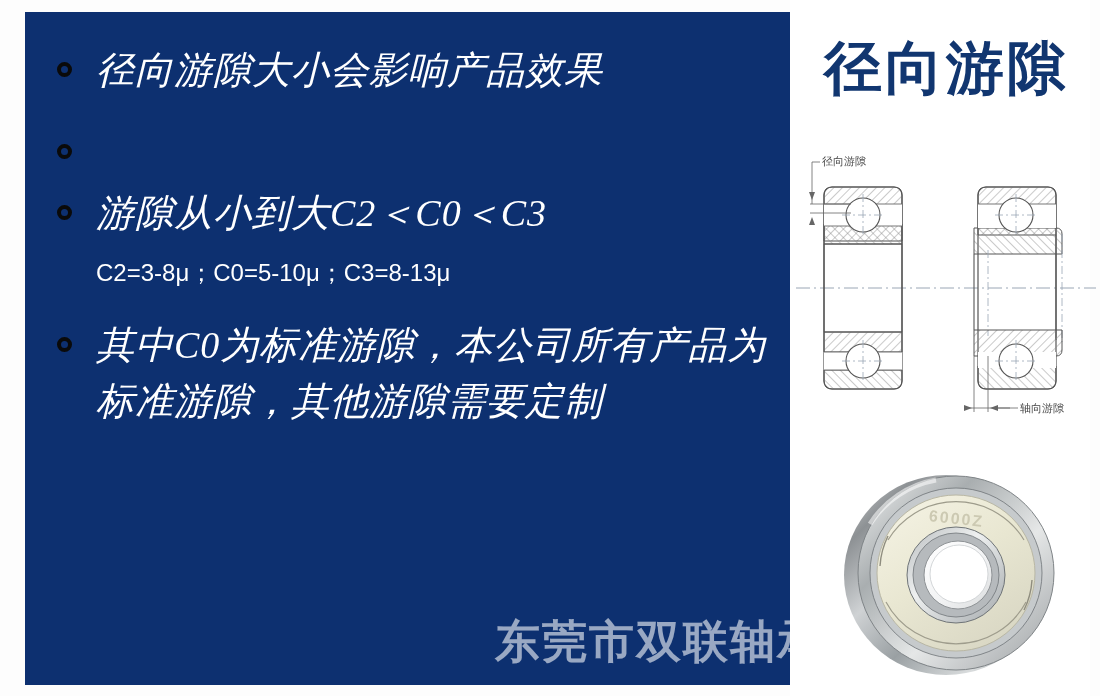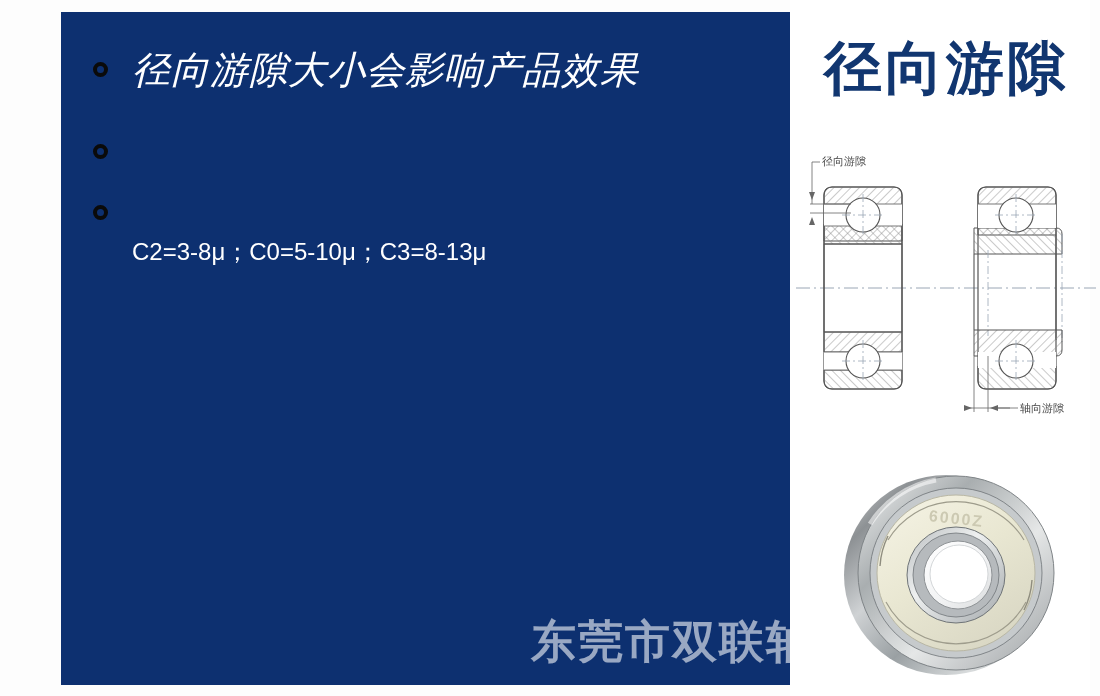--- a/index.html
+++ b/index.html
@@ -13,21 +13,20 @@
   #stage{position:relative;width:1100px;height:696px;background:#fdfdfd;}
 
   
   .info-panel{
     position:absolute;
     left:25px;top:12px;
     width:765px;height:673px;
     background:#0d3070;
     box-sizing:border-box;
     overflow:hidden;
-    margin-left:36px;
   }
 
   .bullet-list{
     position:absolute;
     left:0;top:0;
     width:100%;
     padding:30px 18px 0 32px;
     box-sizing:border-box;
   }
 
@@ -138,27 +137,32 @@
         <span class="bullet-marker"></span>
         <span class="bullet-text">径向游隙大小会影响产品效果</span>
       </div>
 
       <div class="bullet-row">
         <span class="bullet-marker"></span>
       </div>
 
       <div class="bullet-row tight">
         <span class="bullet-marker"></span>
+        <span class="bullet-text">游隙从小到大C2＜C0＜C3</span>
       </div>
 
       <div class="bullet-row">
         <span class="bullet-marker hidden"></span>
         <span class="bullet-text mono-line">C2=3-8μ；C0=5-10μ；C3=8-13μ</span>
       </div>
 
+      <div class="bullet-row">
+        <span class="bullet-marker"></span>
+        <span class="bullet-text">其中C0为标准游隙，本公司所有产品为标准游隙，其他游隙需要定制</span>
+      </div>
 
     </div>
 
     <div class="watermark">东莞市双联轴承</div>
   </div>
 
   <div class="watermark-right">有限公司</div>
 
   <div class="right-col">
 

